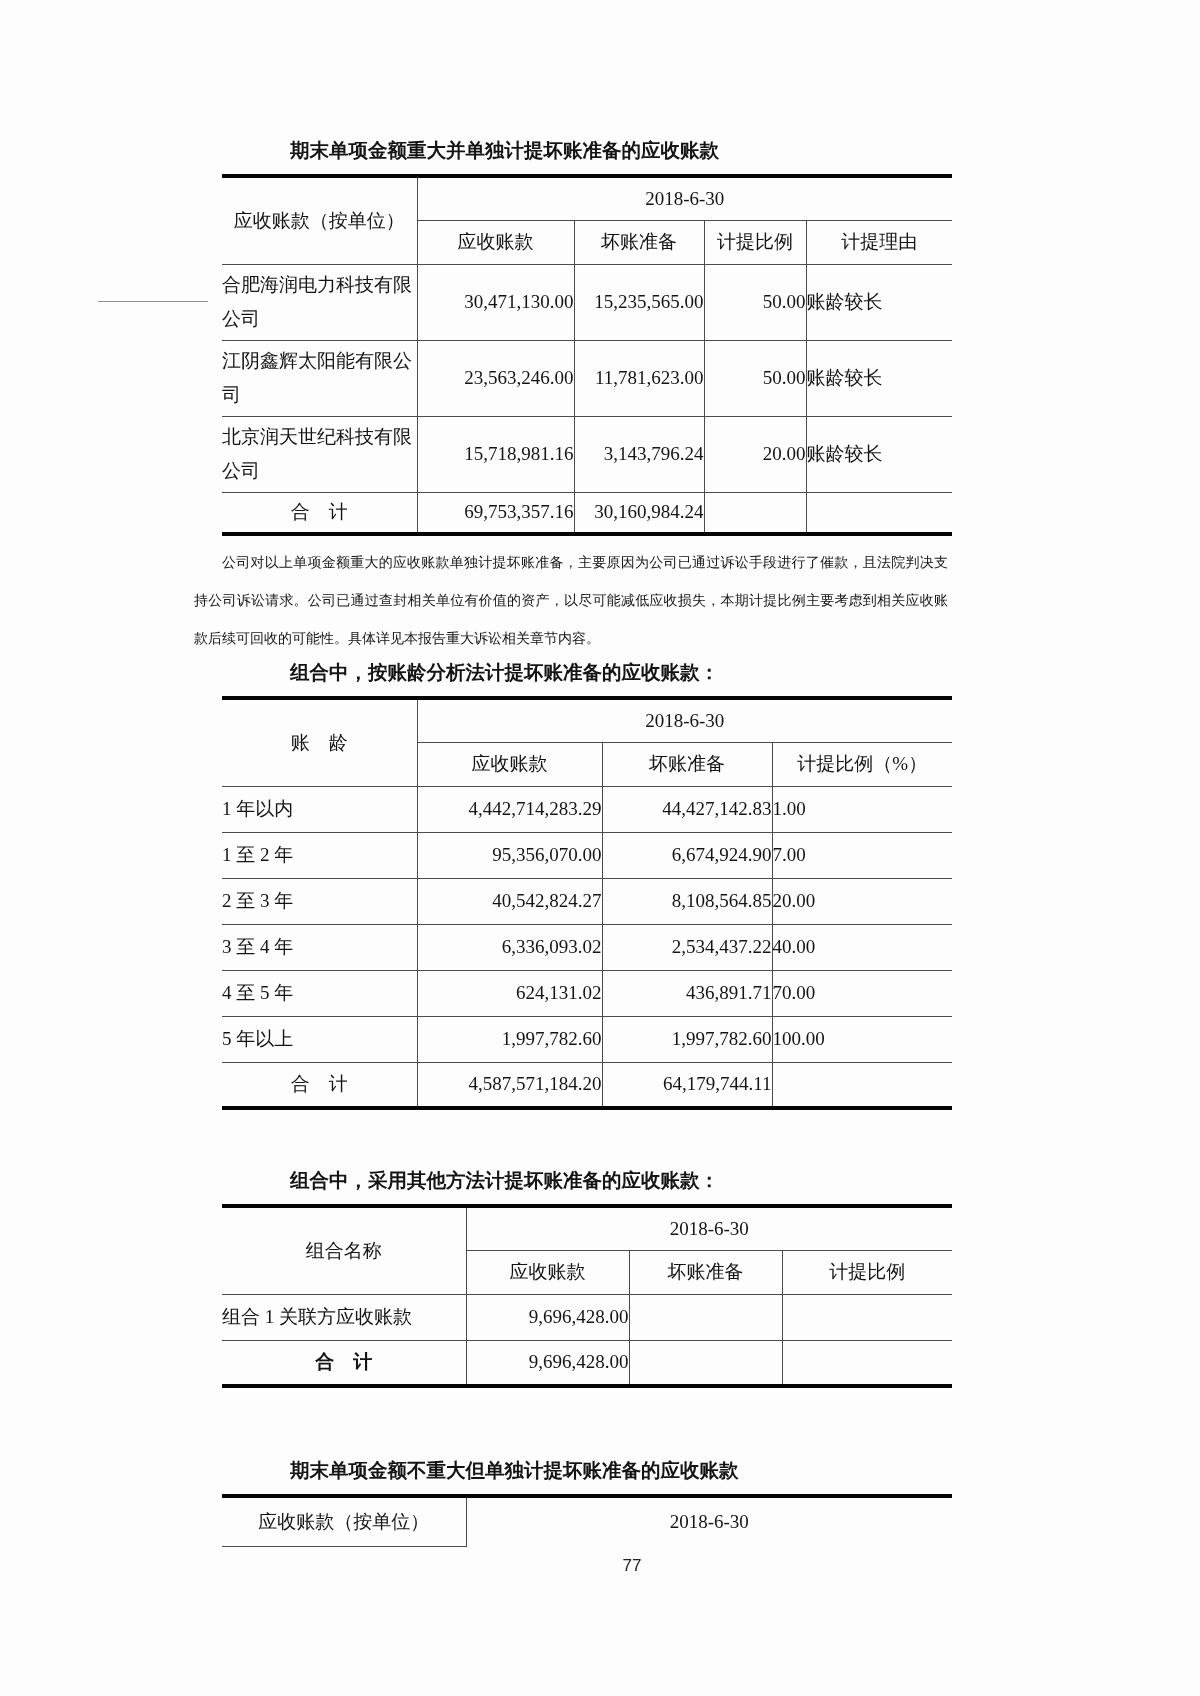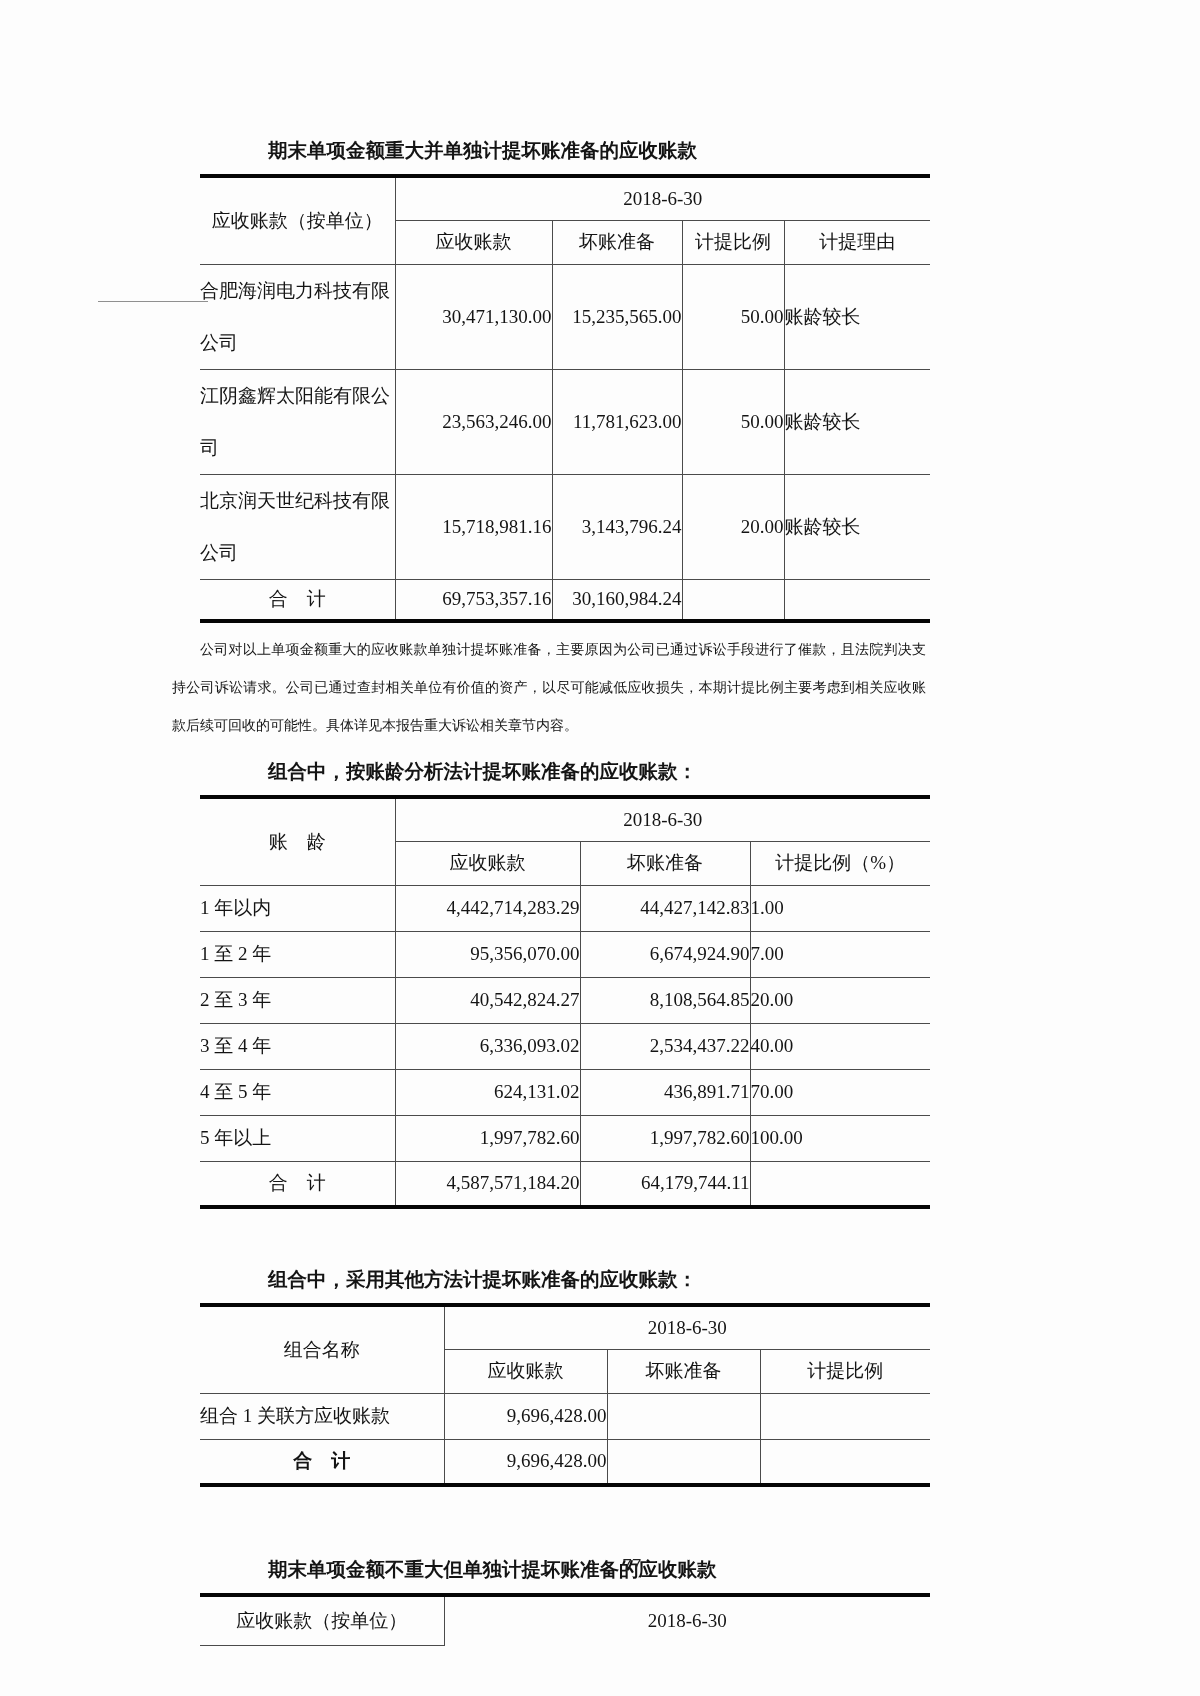--- a/index.html
+++ b/index.html
@@ -7,33 +7,33 @@
     position:relative;
     width:1200px;
     height:1696px;
     background:#fdfdfd;
     font-family:"Liberation Serif","DejaVu Serif",serif;
     color:#141414;
     overflow:hidden;
   }
   .content{
     position:absolute;
-    left:172px;
+    left:194px;
     top:0;
     width:760px;
   }
   .doc-title{
     margin:0 0 0 96px;
     font-size:19.5px;
     font-weight:bold;
     line-height:30px;
     white-space:nowrap;
   }
   .t1-title{padding-top:136px;}
-  .t2-title{margin-top:12px;}
+  .t2-title{margin-top:0px;}
   .t3-title{margin-top:56px;}
   .t4-title{margin-top:68px;}
   .para{
     width:754px;
     margin:8px 0 0 0;
     font-size:14px;
     line-height:38px;
     text-align:justify;
     text-indent:2em;
   }
@@ -64,21 +64,21 @@
   .center{text-align:center;}
   .num{
     text-align:right;
     padding-right:12px;
     font-size:18.5px;
   }
   .company{
     text-align:left;
     padding-left:12px;
     font-size:18px;
-    line-height:52px;
+    line-height:34px;
   }
   .age{
     text-align:left;
     padding-left:12px;
     font-size:18.5px;
   }
   .reason{
     text-align:left;
     padding-left:16px;
     font-size:18.5px;

